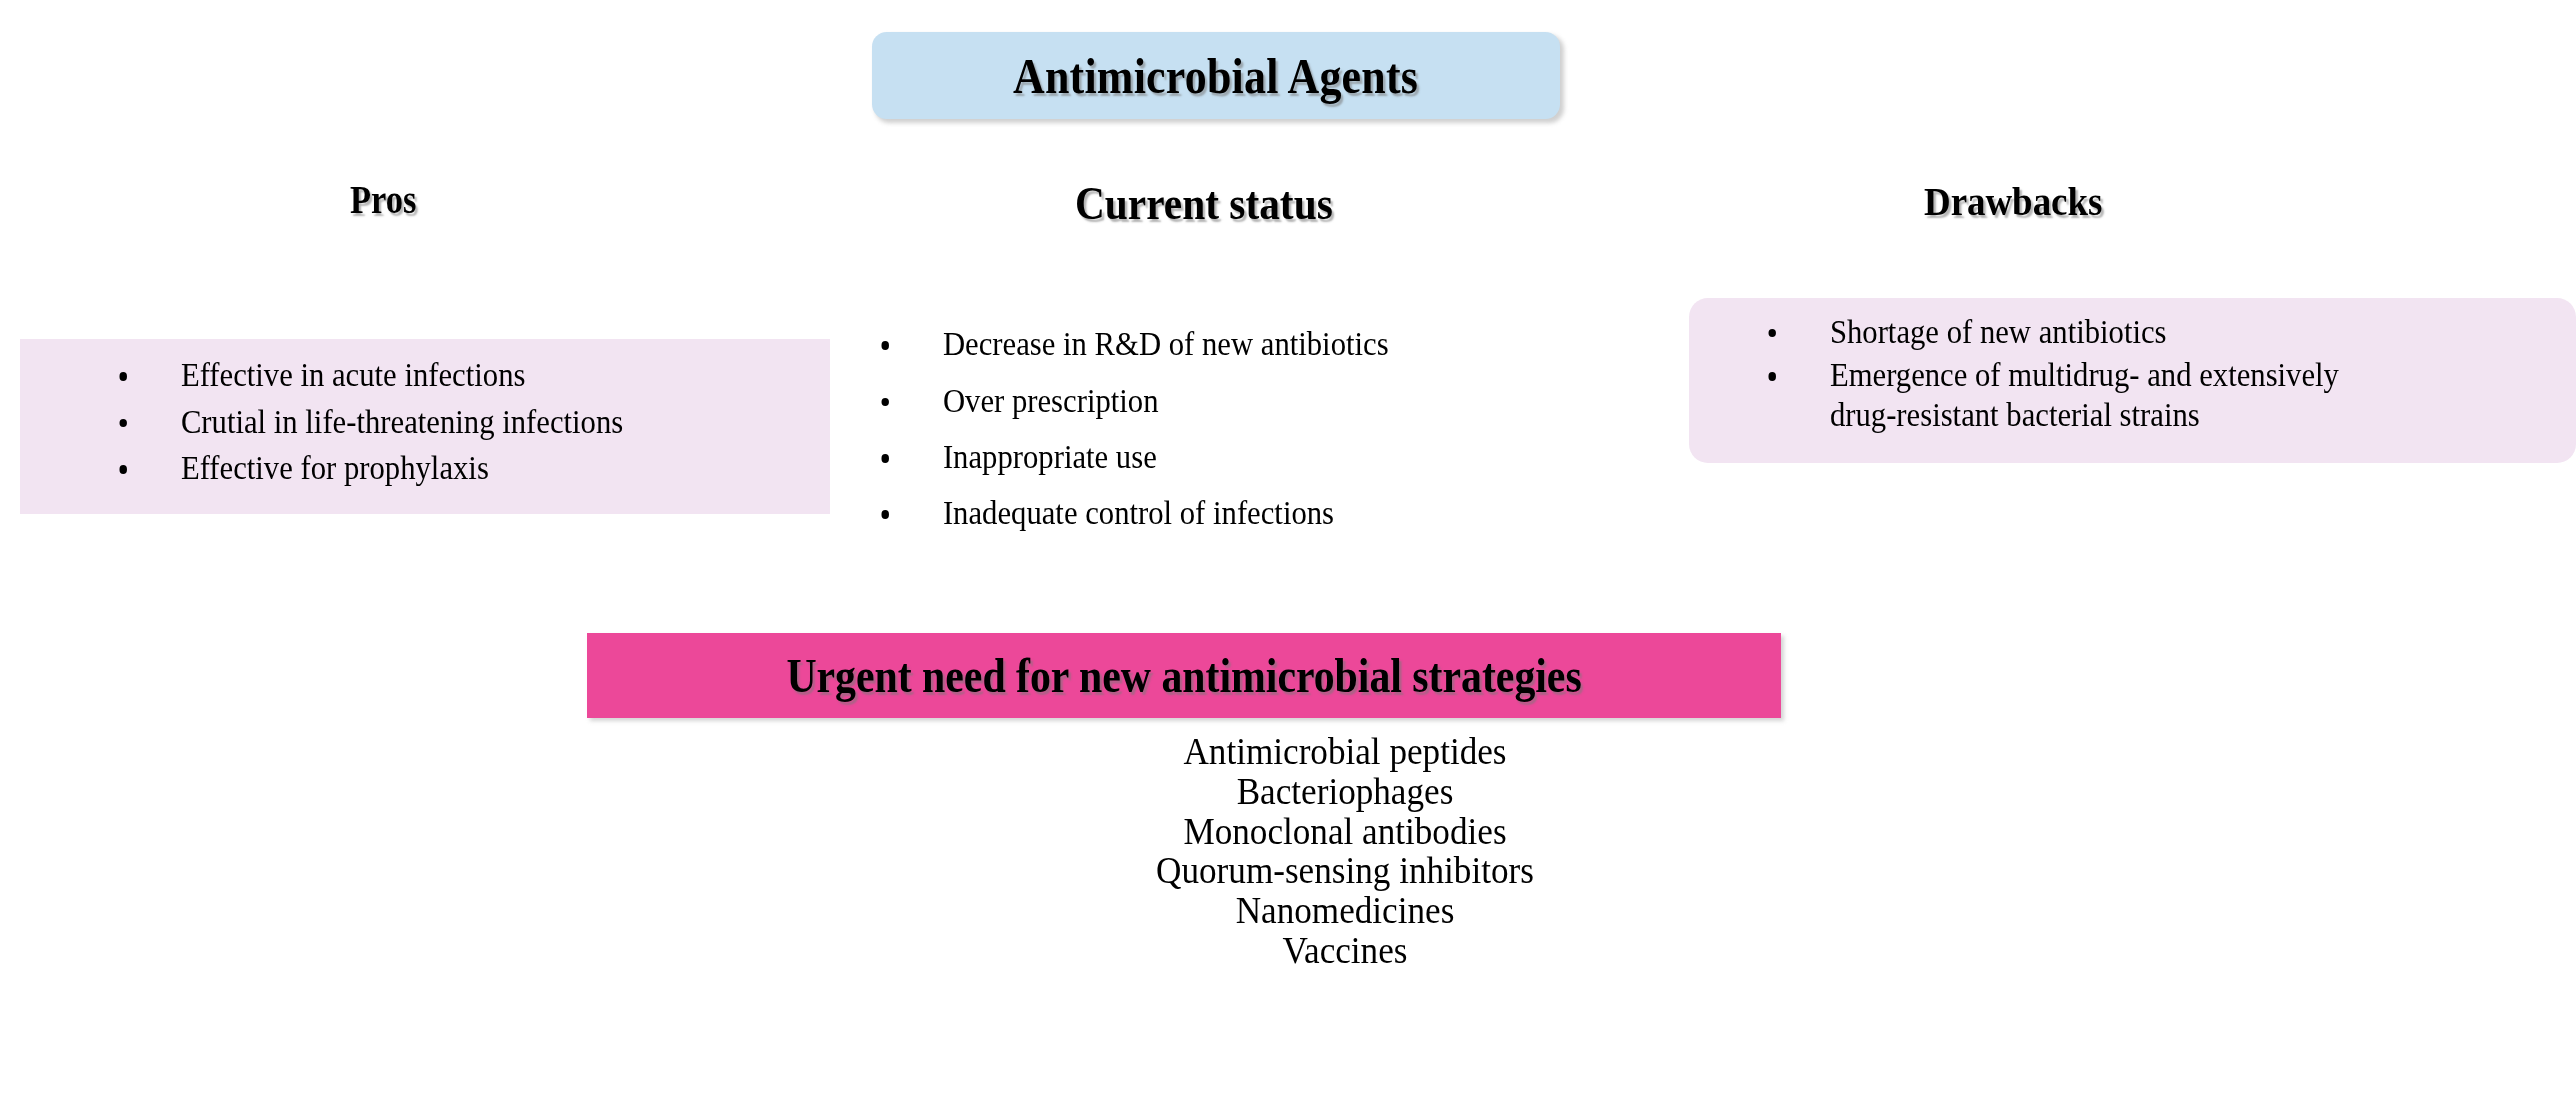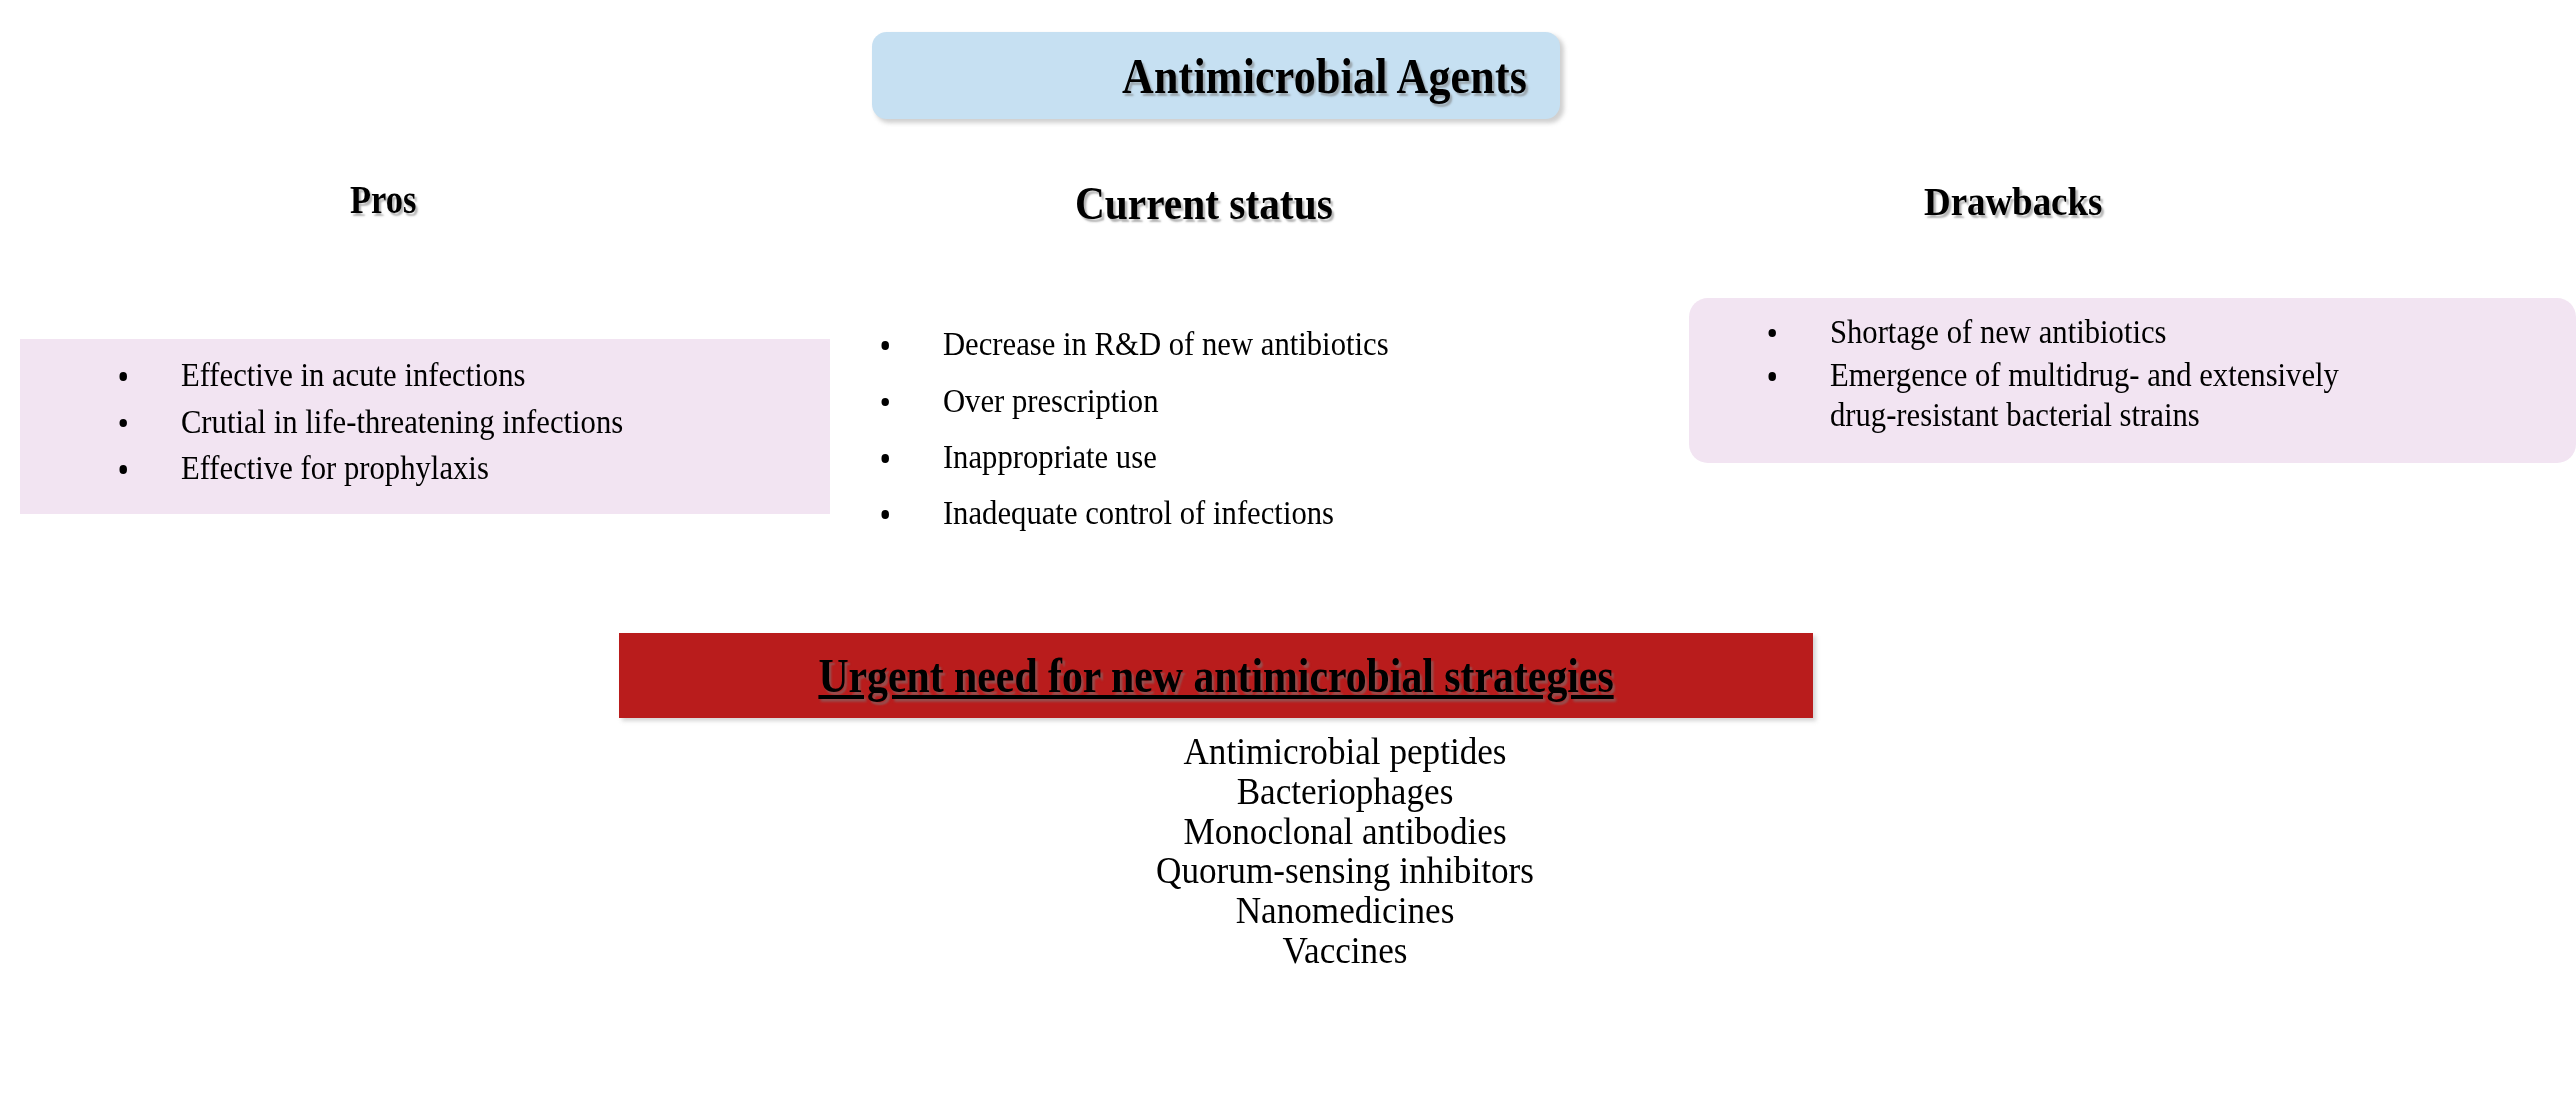--- a/index.html
+++ b/index.html
@@ -26,21 +26,21 @@
   
   #title-box {
     left: 872px;
     top: 32px;
     width: 688px;
     height: 87px;
     background: #c6e0f2;
     border-radius: 14.7px;
     display: flex;
     align-items: center;
-    justify-content: flex-end;
+    justify-content: center;
     box-shadow: 3.3px 3.3px 4px rgba(150,150,150,0.45);
   }
   #title-box .title-text {
     font-size: 51px;
     font-weight: bold;
     letter-spacing: 0.3px;
     transform: scaleX(0.86);
     transform-origin: center;
     white-space: nowrap;
   }
@@ -127,30 +127,29 @@
   }
   #panel-current ul.bullets li {
     margin-bottom: 16.7px;
   }
   #panel-drawbacks ul.bullets li {
     margin-bottom: 4px;
   }
 
   
   #urgent-banner {
-    left: 619px;
+    left: 587px;
     top: 633px;
     width: 1194px;
     height: 85px;
-    background: #b91c1c;
+    background: #ec4899;
     display: flex;
     align-items: center;
     justify-content: center;
     box-shadow: 3.3px 3.3px 4px rgba(150,150,150,0.40);
-    text-decoration: underline;
   }
   #urgent-banner .banner-text {
     font-size: 48px;
     font-weight: bold;
     white-space: nowrap;
     transform: scaleX(0.87);
   }
 
   
   #strategy-list {

